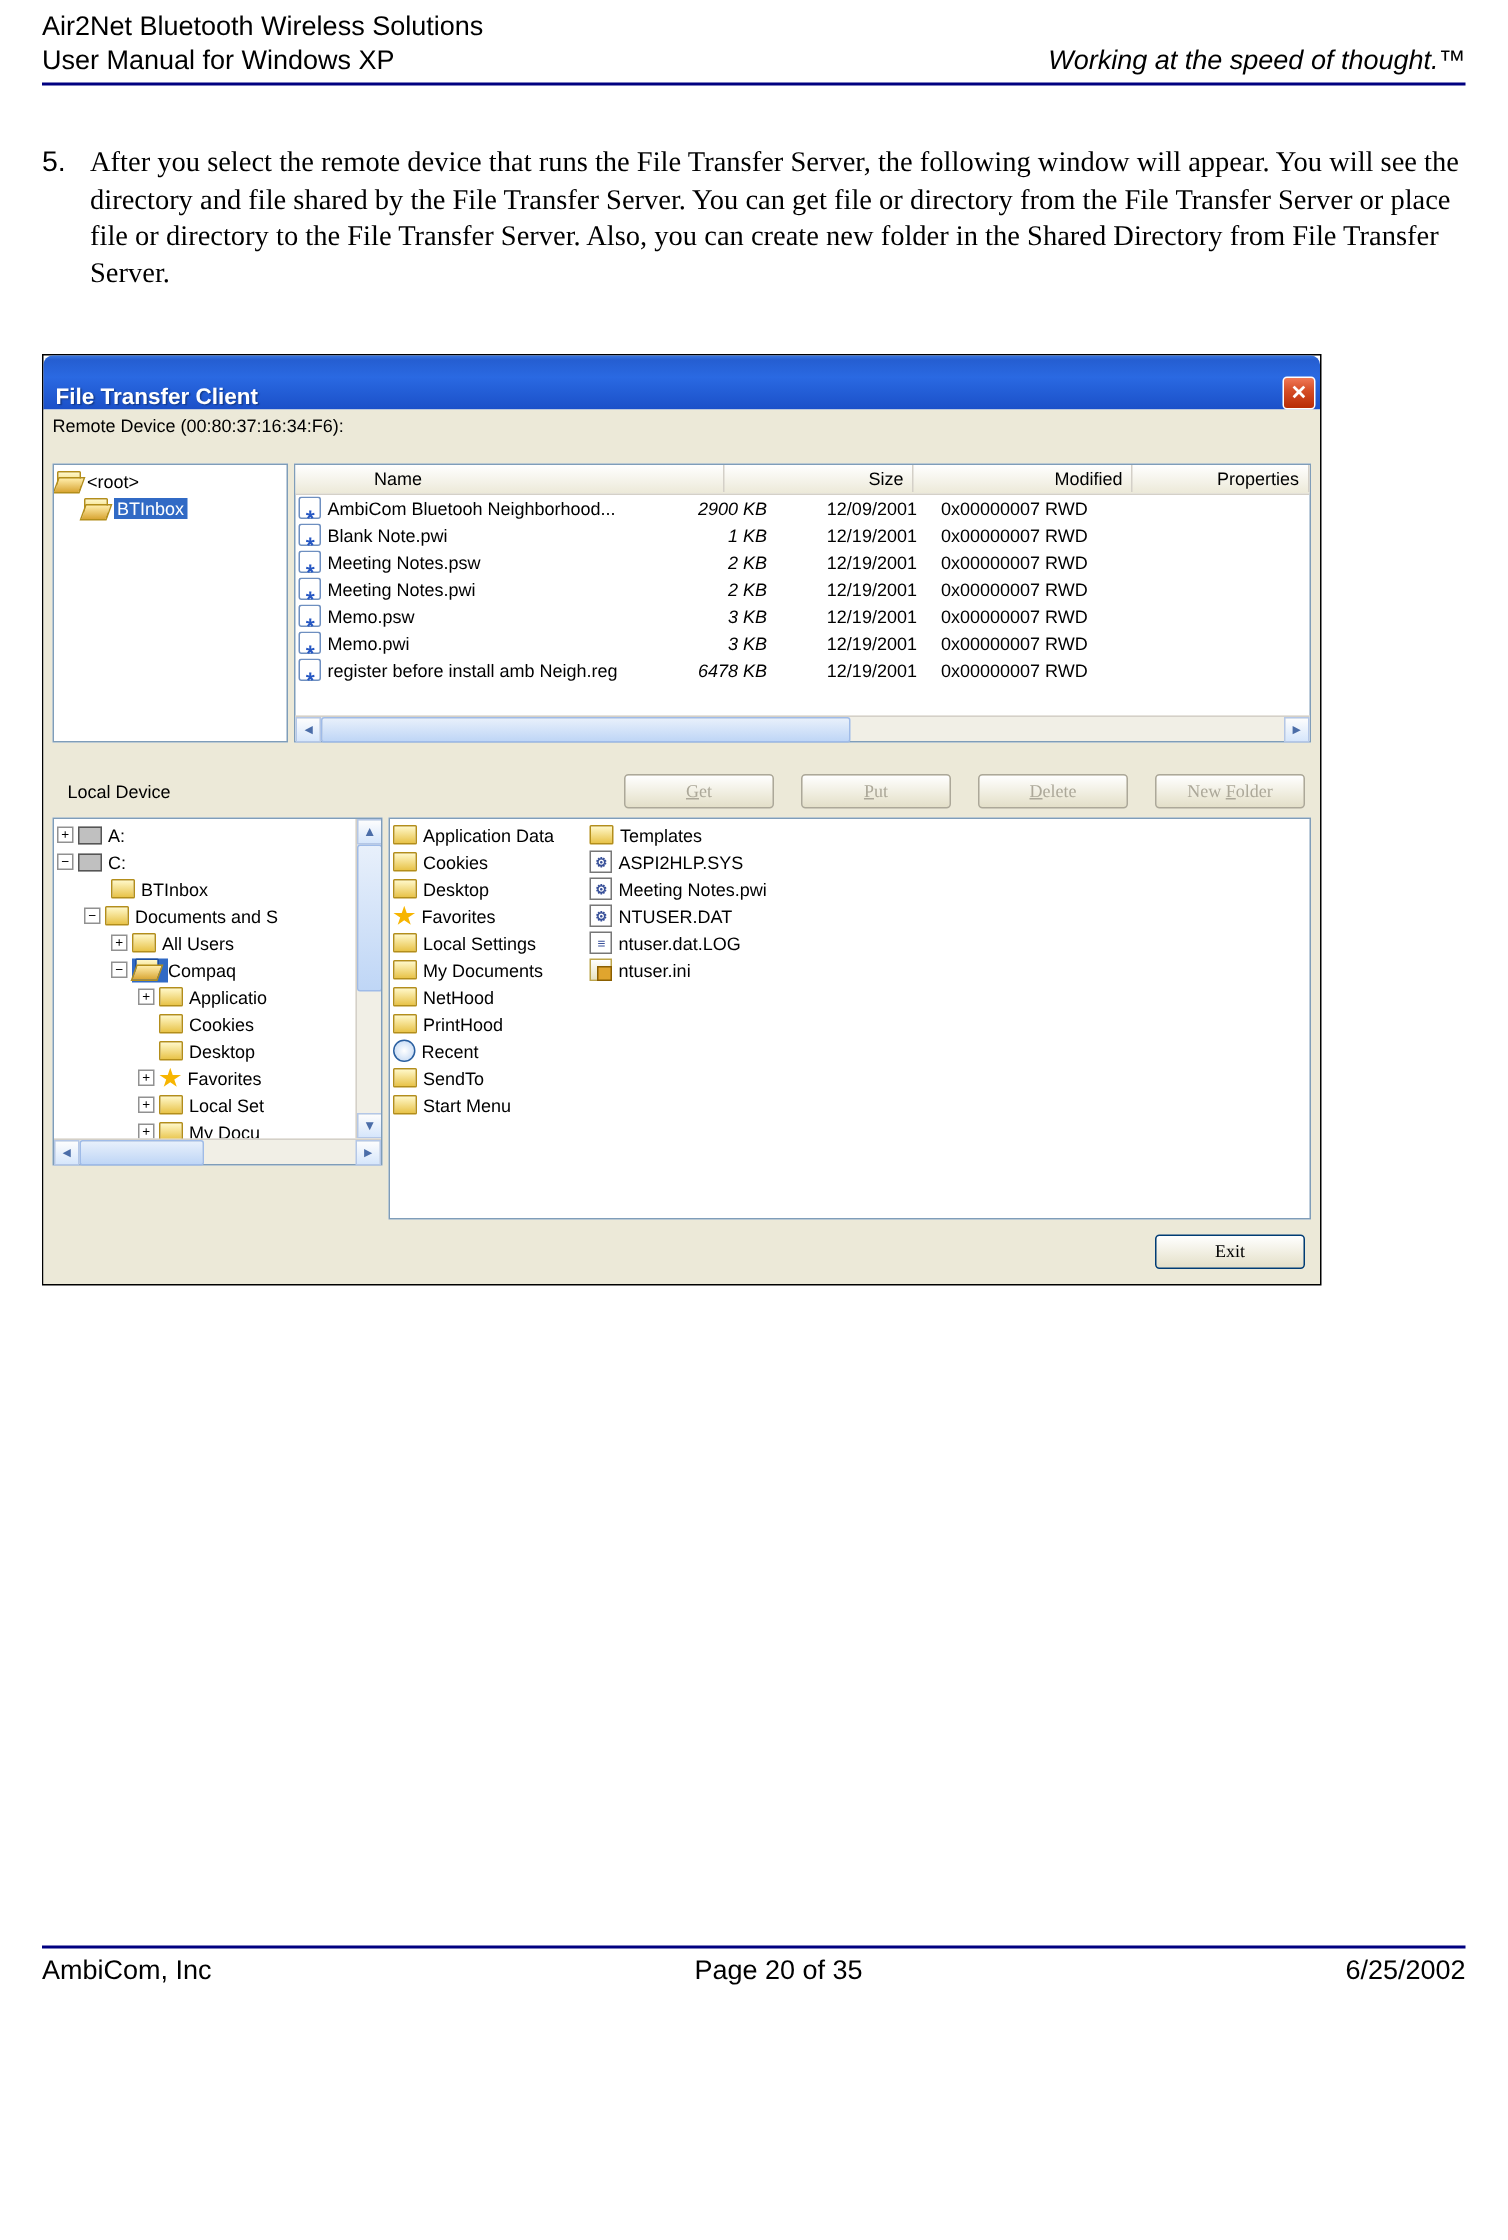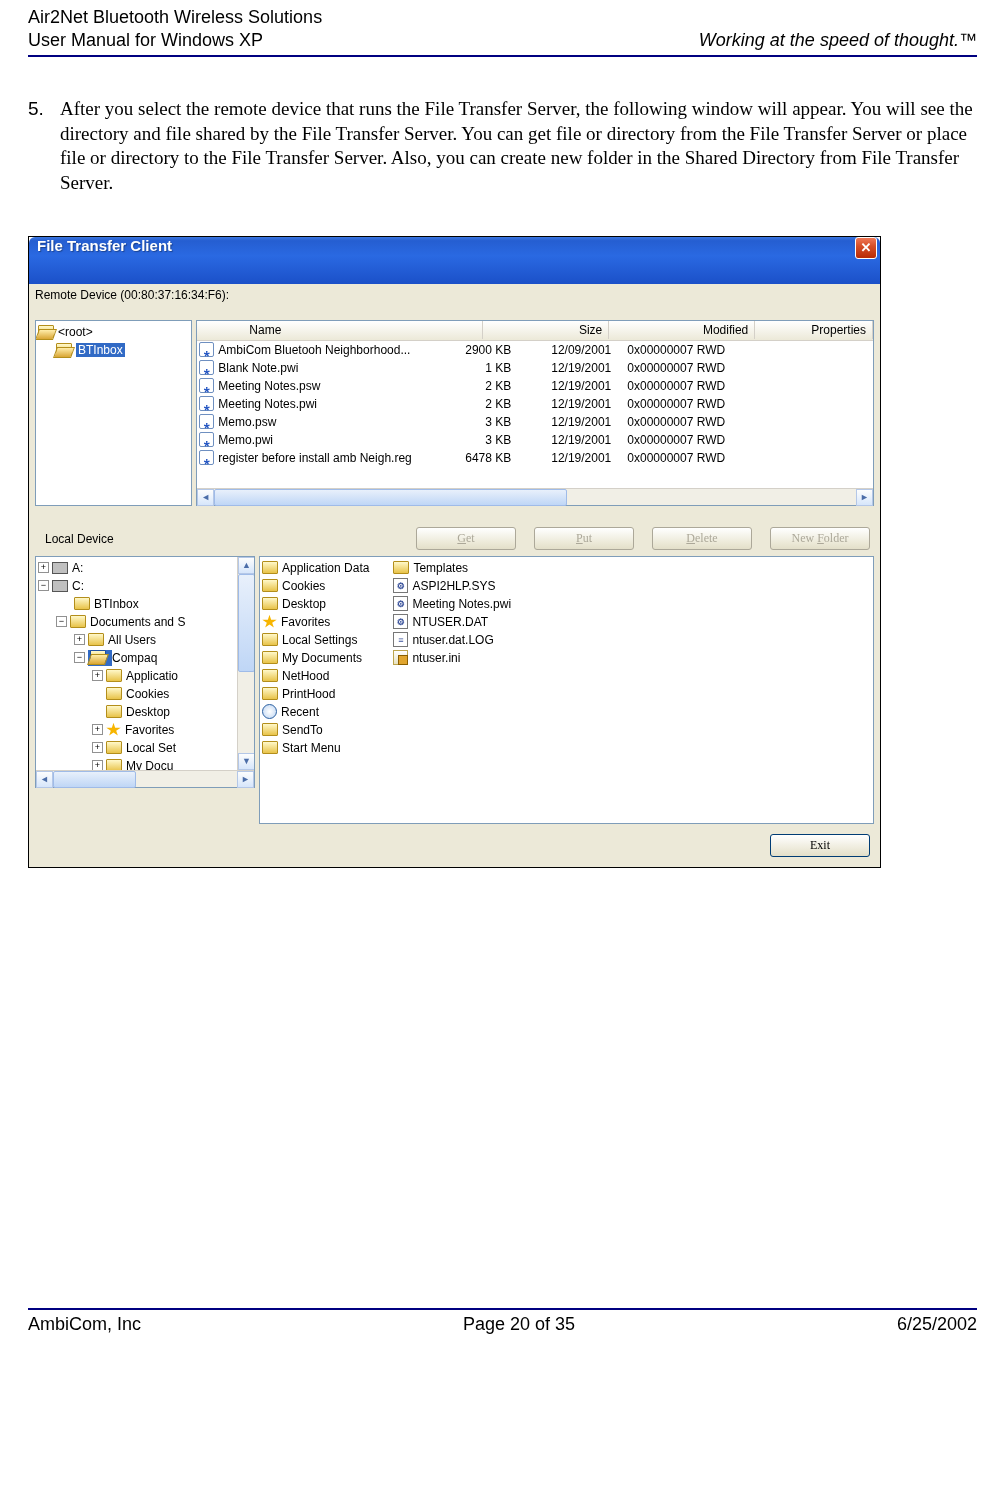--- a/index.html
+++ b/index.html
@@ -33,24 +33,24 @@
     .list-num { width: 32px; flex-shrink: 0; }
     .list-content { flex: 1; font-family: Liberation Serif, serif; }
     .screenshot-wrap {
       margin: 40px 0 0 0;
       width: 853px;
       border: 1px solid #000;
     }
     
     .titlebar {
       background: linear-gradient(to bottom, #3b77e0 0%, #255ed1 8%, #2a69e2 40%, #1b50c8 100%);
-      height: 47px;
+      height: 36px;
       display: flex;
       justify-content: space-between;
-      align-items: flex-start;
+      align-items: flex-end;
       padding: 0 3px 0 8px;
       color: #fff;
       border-top-left-radius: 6px;
       border-top-right-radius: 6px;
     }
     .titlebar-text {
       font-size: 15px;
       font-weight: bold;
       font-family: "Trebuchet MS", sans-serif;
       text-shadow: 1px 1px 1px rgba(0,0,0,.35);
@@ -143,21 +143,21 @@
       border: 1px solid #6e8fc0;
       border-radius: 2px;
       margin: 0 4px 0 2px;
       display:inline-flex; align-items:center; justify-content:center;
       color:#2657c3;
       font-size: 11px;
       font-weight: bold;
       background: #fff;
     }
     .cell-name { width: 240px; white-space:nowrap; overflow:hidden; text-overflow: ellipsis; display:flex; align-items:center;}
-    .cell-size { width: 80px; text-align: right; padding-right:6px;}
+    .cell-size { width: 80px; text-align: right; padding-right:6px;font-style:italic;}
     .cell-mod  { width: 100px; text-align: right; padding-right:6px;}
     .cell-prop { flex:1; padding-left: 10px;}
     .scrollbar-h {
       height: 17px;
       display:flex;
       background: #f1efe6;
       border-top: 1px solid #d4d0c8;
     }
     .sb-btn {
       width: 17px; height: 17px;

